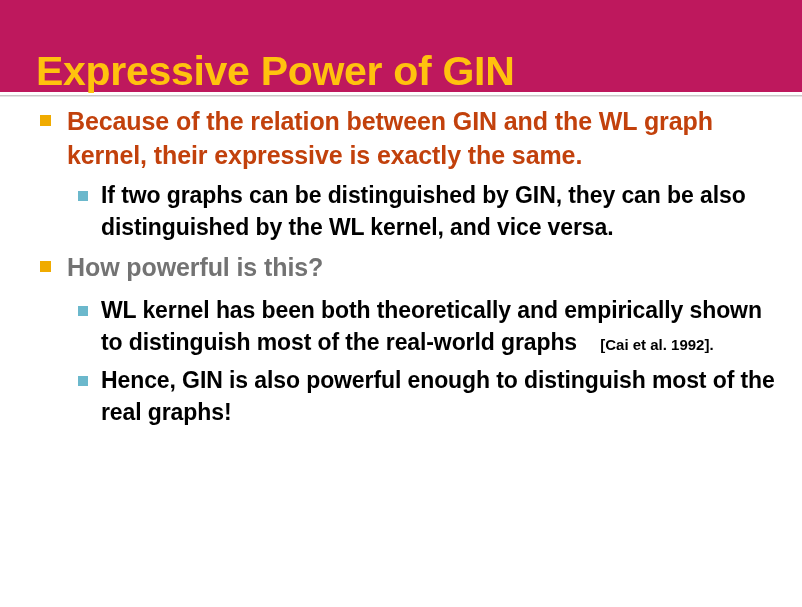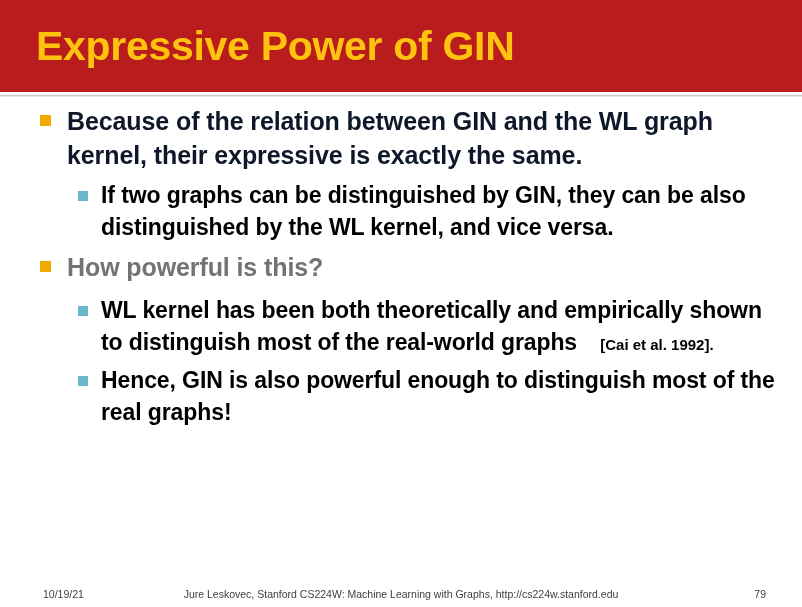--- a/index.html
+++ b/index.html
@@ -23,23 +23,23 @@
     box-sizing: border-box;
   }
 
   
   .title-bar {
     position: absolute;
     left: 0;
     top: 0;
     width: 802px;
     height: 92px;
-    background: #b91c1c;
+    background: #be185d;
     display: flex;
-    align-items: center;
+    align-items: flex-end;
   }
   .title-text {
     color: #FFC20E;
     font-size: 41px;
     font-weight: bold;
     letter-spacing: -0.3px;
     margin-left: 36px;
     line-height: 1;
     white-space: nowrap;
   }
@@ -74,21 +74,21 @@
     margin-top: 11px;
     margin-right: 16px;
   }
   .bullet-l1 .text {
     flex: 1 1 auto;
     font-size: 25px;
     font-weight: bold;
     line-height: 1.36;
     letter-spacing: -0.1px;
   }
-  .l1-blue .text { color: #0f172a; }
+  .l1-blue .text { color: #c2410c; }
   .l1-magenta .text { color: #737373; }
 
   .bullet-l2 {
     display: flex;
     align-items: flex-start;
     padding: 0 26px 0 78px;
     margin-bottom: 1px;
   }
   .bullet-l2 .marker {
     flex: 0 0 auto;
@@ -183,19 +183,14 @@
 
     <div class="gap-sm"></div>
 
     <div class="bullet-l2">
       <span class="marker"></span>
       <span class="text">Hence, GIN is also powerful enough to distinguish most of the real graphs!</span>
     </div>
 
   </div>
 
-  <div class="footer">
-    <span class="footer-date">10/19/21</span>
-    <span class="footer-center">Jure Leskovec, Stanford CS224W: Machine Learning with Graphs, http://cs224w.stanford.edu</span>
-    <span class="footer-page">79</span>
-  </div>
 
 </div>
 
 </body></html>

